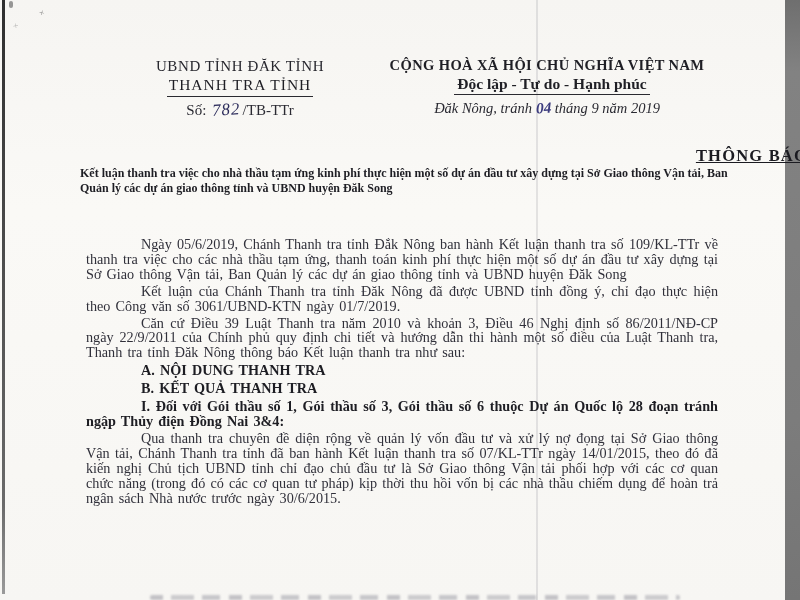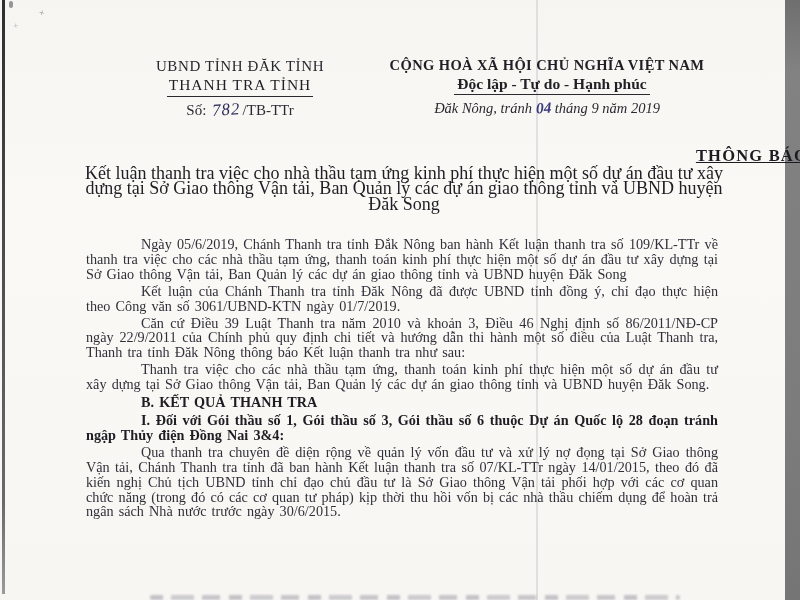--- a/index.html
+++ b/index.html
@@ -30,22 +30,22 @@
   .handwrite{font-style:italic;color:#2d2d5c;font-size:17px;display:inline-block;
     transform:rotate(-4deg);letter-spacing:1px;padding:0 2px;}
   .motto1{font-weight:bold;font-size:14.5px;letter-spacing:.4px;color:#1f1f25;}
   .motto2{font-weight:bold;font-size:15.5px;color:#1f1f25;display:inline-block;
     border-bottom:1.6px solid #2a2a30;padding:0 3px 1px 3px;margin-top:1px;margin-left:10px;}
   .dateline{font-style:italic;font-size:14.5px;margin-top:4px;color:#2a2a32;}
   .hand-day{font-style:italic;font-weight:bold;color:#3c3c7e;font-size:15.5px;display:inline-block;transform:rotate(-3deg);}
   
   .title{position:absolute;top:146px;left:8px;width:100%;text-align:right;
     font-weight:bold;font-size:16.5px;letter-spacing:1.2px;color:#1b1b21;text-decoration:underline;}
-  .subtitle{position:absolute;top:166px;left:80px;width:648px;text-align:center;
-    font-weight:normal;font-size:18px;line-height:15.3px;color:#1e1e24;}
+  .subtitle{position:absolute;top:166px;left:80px;width:648px;
+    font-weight:bold;font-size:12px;line-height:15.3px;color:#1e1e24;}
   
   .body{position:absolute;top:237px;left:86px;width:632px;
     font-size:14.2px;line-height:14.9px;text-align:justify;word-spacing:1.6px;color:#30303a;}
   .body p{margin:0 0 2px 0;text-indent:55px;}
   .body .heading{font-weight:bold;color:#1d1d23;margin:3px 0 2px 0;}
   
   .cutoff{position:absolute;left:150px;bottom:0;width:530px;height:5px;opacity:.55;
     background:repeating-linear-gradient(90deg,
       rgba(75,75,95,.55) 0 13px, rgba(75,75,95,0) 13px 21px,
       rgba(75,75,95,.45) 21px 44px, rgba(75,75,95,0) 44px 52px,
@@ -83,21 +83,21 @@
     </div>
   </div>
 
   <div class="title">THÔNG BÁO</div>
   <div class="subtitle">Kết luận thanh tra việc cho nhà thầu tạm ứng kinh phí thực hiện một số dự án đầu tư xây dựng tại Sở Giao thông Vận tải, Ban Quản lý các dự án giao thông tỉnh và UBND huyện Đăk Song</div>
 
   <div class="body">
     <p>Ngày 05/6/2019, Chánh Thanh tra tỉnh Đắk Nông ban hành Kết luận thanh tra số 109/KL-TTr về thanh tra việc cho các nhà thầu tạm ứng, thanh toán kinh phí thực hiện một số dự án đầu tư xây dựng tại Sở Giao thông Vận tải, Ban Quản lý các dự án giao thông tỉnh và UBND huyện Đăk Song</p>
     <p>Kết luận của Chánh Thanh tra tỉnh Đăk Nông đã được UBND tỉnh đồng ý, chỉ đạo thực hiện theo Công văn số 3061/UBND-KTN ngày 01/7/2019.</p>
     <p>Căn cứ Điều 39 Luật Thanh tra năm 2010 và khoản 3, Điều 46 Nghị định số 86/2011/NĐ-CP ngày 22/9/2011 của Chính phủ quy định chi tiết và hướng dẫn thi hành một số điều của Luật Thanh tra, Thanh tra tỉnh Đăk Nông thông báo Kết luận thanh tra như sau:</p>
-    <p>Thanh tra việc cho các nhà thầu tạm ứng, thanh toán kinh phí thực hiện một số dự án đầu tư xây dựng tại Sở Giao thông Vận tải, Ban Quản lý các dự án giao thông tỉnh và UBND huyện Đăk Song.</p>
+    <p class="heading">A. NỘI DUNG THANH TRA</p>
     <p class="heading">B. KẾT QUẢ THANH TRA</p>
     <p class="heading">I. Đối với Gói thầu số 1, Gói thầu số 3, Gói thầu số 6 thuộc Dự án Quốc lộ 28 đoạn tránh ngập Thủy điện Đồng Nai 3&amp;4:</p>
     <p>Qua thanh tra chuyên đề diện rộng về quản lý vốn đầu tư và xử lý nợ đọng tại Sở Giao thông Vận tải, Chánh Thanh tra tỉnh đã ban hành Kết luận thanh tra số 07/KL-TTr ngày 14/01/2015, theo đó đã kiến nghị Chủ tịch UBND tỉnh chỉ đạo chủ đầu tư là Sở Giao thông Vận tải phối hợp với các cơ quan chức năng (trong đó có các cơ quan tư pháp) kịp thời thu hồi vốn bị các nhà thầu chiếm dụng để hoàn trả ngân sách Nhà nước trước ngày 30/6/2015.</p>
   </div>
 
   <div class="cutoff"></div>
 
 </div>
 
 </body></html>

